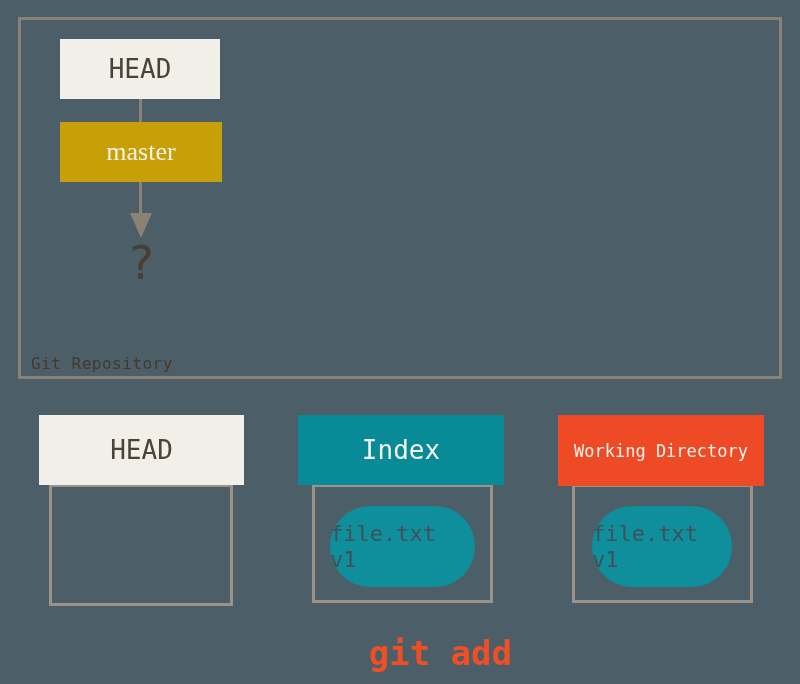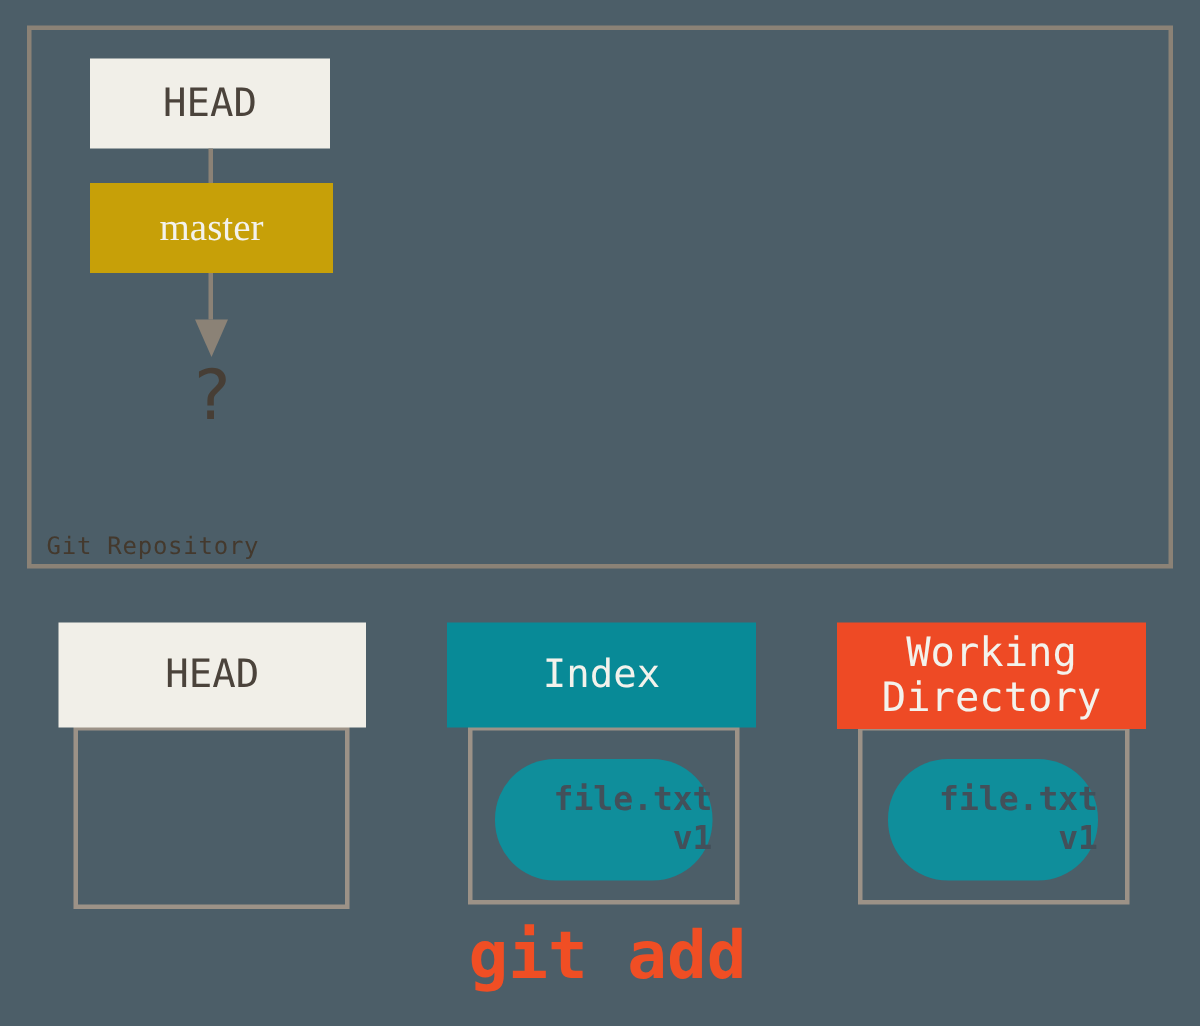--- a/index.html
+++ b/index.html
@@ -58,48 +58,47 @@
   }
 
   
   .col-header {
     display: flex; align-items: center; justify-content: center;
     text-align: center; font-size: 26px; line-height: 30px;
     z-index: 2;
   }
   .col-header.cream { background: var(--cream); color: var(--cream-text); }
   .col-header.teal  { background: var(--teal);  color: var(--header-text); }
-  .col-header.red   { background: var(--red);   color: var(--header-text); font-size: 27px; }
+  .col-header.red   { background: var(--red);   color: var(--header-text); font-size: 17px; }
 
   .col1-header { left: 39px;  top: 415px; width: 205px; height: 70px; }
   .col2-header { left: 298px; top: 415px; width: 206px; height: 70px; }
   .col3-header { left: 558px; top: 415px; width: 206px; height: 71px; }
 
   .outline-box { border: 3px solid var(--line-light); z-index: 1; }
   .col1-outline { left: 49px;  top: 484px; width: 184px; height: 122px; }
   .col2-outline { left: 312px; top: 484px; width: 181px; height: 119px; }
   .col3-outline { left: 572px; top: 484px; width: 181px; height: 119px; }
 
   .capsule {
     background: var(--capsule-teal); color: var(--capsule-text);
     border-radius: 40px;
     display: flex; flex-direction: column;
-    align-items: flex-end; justify-content: center;
+    align-items: flex-start; justify-content: center;
     font-size: 22px; line-height: 26px;
     z-index: 3;
-    font-weight: bold;
   }
   .col2-capsule { left: 330px; top: 506px; width: 145px; height: 81px; }
   .col3-capsule { left: 592px; top: 506px; width: 140px; height: 81px; }
 
   
   .command {
-    left: 298px; top: 616px; width: 214px;
-    text-align: center;
-    font-size: 44px; line-height: 1; font-weight: bold;
+    left: 298px; top: 636px; width: 214px;
+    text-align: right;
+    font-size: 34px; line-height: 1; font-weight: bold;
     color: var(--accent-text);
   }
 </style>
 </head>
 <body>
 
 <div class="abs repo-box">
   <div class="repo-label">Git Repository</div>
 </div>
 

